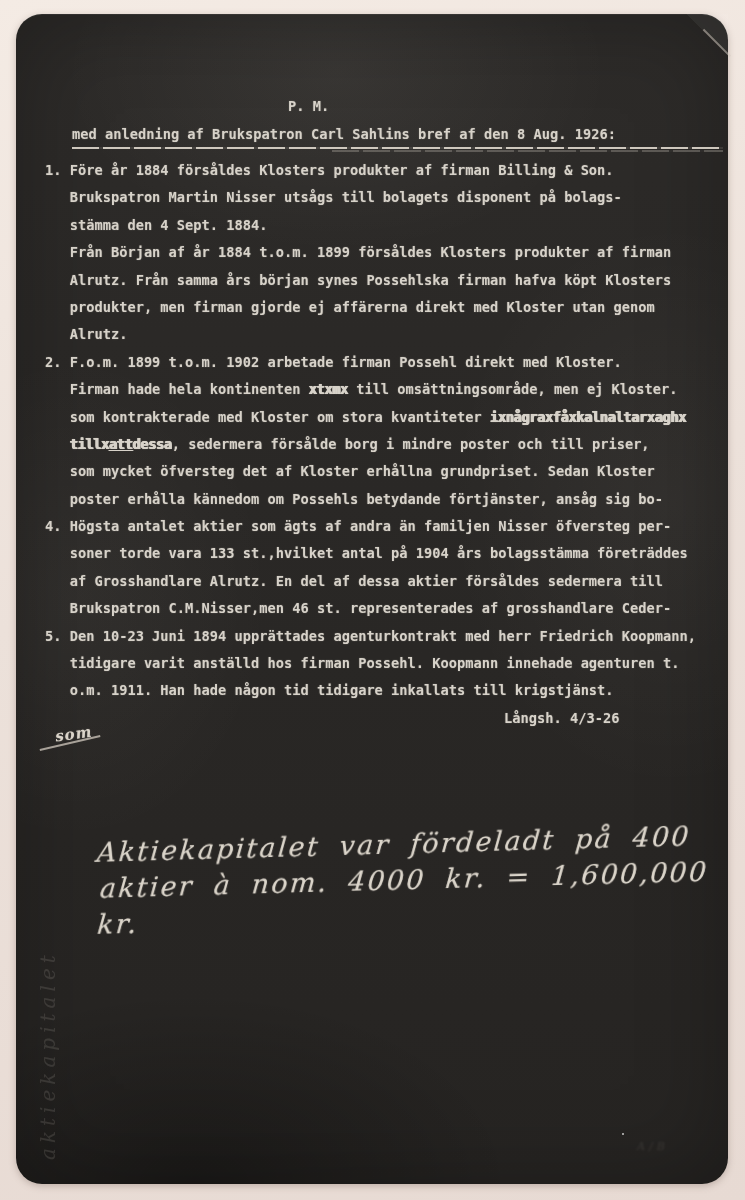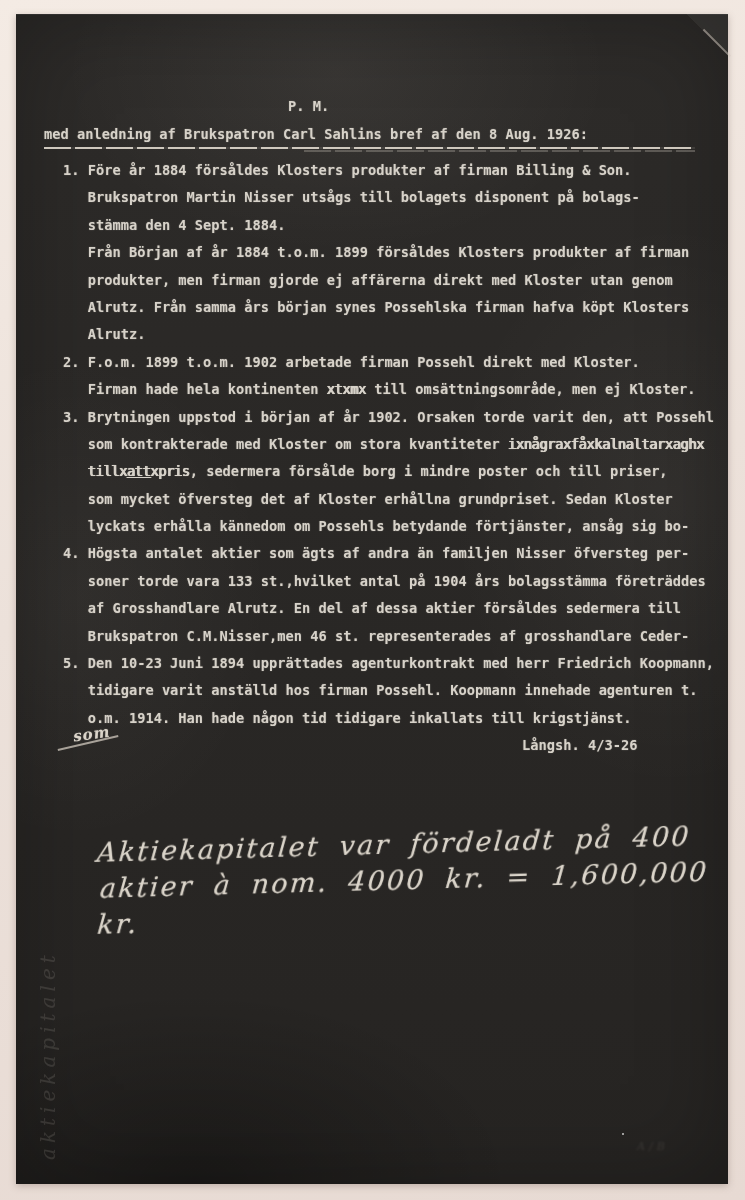--- a/index.html
+++ b/index.html
@@ -13,33 +13,34 @@
   .paper{
     position:absolute;left:16px;top:14px;width:712px;height:1170px;
     background:
       radial-gradient(ellipse 55% 22% at 45% 5%, rgba(250,244,234,0.06), transparent 70%),
       radial-gradient(ellipse 45% 35% at 92% 42%, rgba(250,244,234,0.045), transparent 70%),
       radial-gradient(ellipse 40% 30% at 8% 50%, rgba(250,244,234,0.04), transparent 70%),
       radial-gradient(ellipse 60% 22% at 25% 100%, rgba(0,0,0,0.30), transparent 75%),
       linear-gradient(#2d2b29 0%, #292725 55%, #262422 100%);
     box-shadow: inset 0 1px 0 rgba(255,255,255,0.06), inset 0 0 90px rgba(0,0,0,0.28), 0 2px 7px rgba(110,90,80,0.35);
     color:#d7d2c9;
+    border-radius:26px;
   }
   .typed{font-weight:700;font-size:13.7px;letter-spacing:0;text-shadow:0 0 1.5px rgba(238,232,220,0.35);}
   .title{position:absolute;left:272px;top:84px;}
-  .heading{position:absolute;left:28px;top:112px;width:651px;height:26px;}
+  .heading{position:absolute;left:56px;top:112px;width:651px;height:26px;}
   .rule{position:absolute;left:0;top:21px;height:1.7px;width:651px;
     background:repeating-linear-gradient(90deg, rgba(224,217,206,0.9) 0 27px, rgba(224,217,206,0.12) 27px 31px);}
   .rule.ghost{top:24px;left:260px;width:391px;opacity:0.3;}
-  .body{position:absolute;left:47px;top:148px;width:660px;}
+  .body{position:absolute;left:29px;top:148px;width:660px;}
   .line{height:27.4px;white-space:pre;}
   .num{display:inline-block;width:3ch;}
   .cont{padding-left:3ch;}
   .sig{padding-left:459px;}
-  .xover{font-weight:400;letter-spacing:-0.4px;text-shadow:0.8px 0 0 currentColor,-0.4px 0 0 currentColor,0 0 1.5px rgba(238,232,220,0.35);margin-top:11px;}
+  .xover{font-weight:700;letter-spacing:-0.4px;text-shadow:0.8px 0 0 currentColor,-0.4px 0 0 currentColor,0 0 1.5px rgba(238,232,220,0.35);margin-top:11px;}
   .u{text-decoration:underline;}
   .hand{font-family:"DejaVu Serif", serif;font-style:italic;color:rgba(228,221,210,0.92);}
   .insertion{position:absolute;left:10px;top:563px;font-size:15px;transform:rotate(-8deg);letter-spacing:1px;}
   .insertion-stroke{position:absolute;left:-6px;top:580px;width:62px;height:1.6px;background:rgba(222,214,202,0.7);transform:rotate(-13deg);}
   .hw{position:absolute;left:82px;top:812px;transform:rotate(-1.6deg);filter:blur(0.2px);}
   .hw-line{font-size:27px;line-height:36px;letter-spacing:2.2px;word-spacing:9px;transform:skewX(-6deg);text-shadow:0 0 1px rgba(238,232,220,0.4);}
   .margin-note{
     position:absolute;left:20px;top:841px;height:305px;
     writing-mode:vertical-rl;transform:rotate(180deg);
     font-size:20px;letter-spacing:5px;opacity:0.14;filter:blur(0.6px);
@@ -65,41 +66,40 @@
       <span class="rule"></span>
       <span class="rule ghost"></span>
     </div>
 
     <div class="body typed">
 
       <div class="line"><span class="num">1.</span><span>Före år 1884 försåldes Klosters produkter af firman Billing &amp; Son.</span></div>
       <div class="line cont">Brukspatron Martin Nisser utsågs till bolagets disponent på bolags-</div>
       <div class="line cont">stämma den 4 Sept. 1884.</div>
       <div class="line cont">Från Början af år 1884 t.o.m. 1899 försåldes Klosters produkter af firman</div>
+      <div class="line cont">Alrutz. Från samma års början synes Possehlska firman hafva köpt Klosters</div>
       <div class="line cont">produkter, men firman gjorde ej affärerna direkt med Kloster utan genom</div>
-      <div class="line cont">Alrutz. Från samma års början synes Possehlska firman hafva köpt Klosters</div>
       <div class="line cont">Alrutz.</div>
 
       <div class="line"><span class="num">2.</span><span>F.o.m. 1899 t.o.m. 1902 arbetade firman Possehl direkt med Kloster.</span></div>
       <div class="line cont"><span>Firman hade hela kontinenten </span><span class="xover">xtxmx</span><span> till omsättningsområde, men ej Kloster.</span></div>
 
-      <div class="line"><span class="num">3.</span><span>Brytningen uppstod i början af år 1902. Orsaken torde varit den, att Possehl</span></div>
       <div class="line cont"><span>som kontrakterade med Kloster om stora kvantiteter </span><span class="xover">ixnågraxfåxkalnaltarxaghx</span></div>
-      <div class="line cont"><span class="xover">tillx</span><span class="xover u">att</span><span class="xover">xpris</span><span>, sedermera försålde borg i mindre poster och till priser,</span></div>
+      <div class="line cont"><span class="xover">tillx</span><span class="xover u">att</span><span class="xover">dessa</span><span>, sedermera försålde borg i mindre poster och till priser,</span></div>
       <div class="line cont">som mycket öfversteg det af Kloster erhållna grundpriset. Sedan Kloster</div>
-      <div class="line cont">lyckats erhålla kännedom om Possehls betydande förtjänster, ansåg sig bo-</div>
+      <div class="line cont">poster erhålla kännedom om Possehls betydande förtjänster, ansåg sig bo-</div>
 
       <div class="line"><span class="num">4.</span><span>Högsta antalet aktier som ägts af andra än familjen Nisser öfversteg per-</span></div>
       <div class="line cont">soner torde vara 133 st.,hvilket antal på 1904 års bolagsstämma företräddes</div>
       <div class="line cont">af Grosshandlare Alrutz. En del af dessa aktier försåldes sedermera till</div>
       <div class="line cont">Brukspatron C.M.Nisser,men 46 st. representerades af grosshandlare Ceder-</div>
 
       <div class="line"><span class="num">5.</span><span>Den 10-23 Juni 1894 upprättades agenturkontrakt med herr Friedrich Koopmann,</span></div>
       <div class="line cont">tidigare varit anställd hos firman Possehl. Koopmann innehade agenturen t.</div>
-      <div class="line cont">o.m. 1914. Han hade någon tid tidigare inkallats till krigstjänst.</div>
+      <div class="line cont">o.m. 1911. Han hade någon tid tidigare inkallats till krigstjänst.</div>
 
       <div class="line sig">Långsh. 4/3-26</div>
 
       <span class="insertion hand">som</span>
       <span class="insertion-stroke"></span>
     </div>
 
     <div class="hw">
       <div class="hw-line hand">Aktiekapitalet var fördeladt på 400</div>
       <div class="hw-line hand">aktier à nom. 4000 kr.  =  1,600,000 kr.</div>

